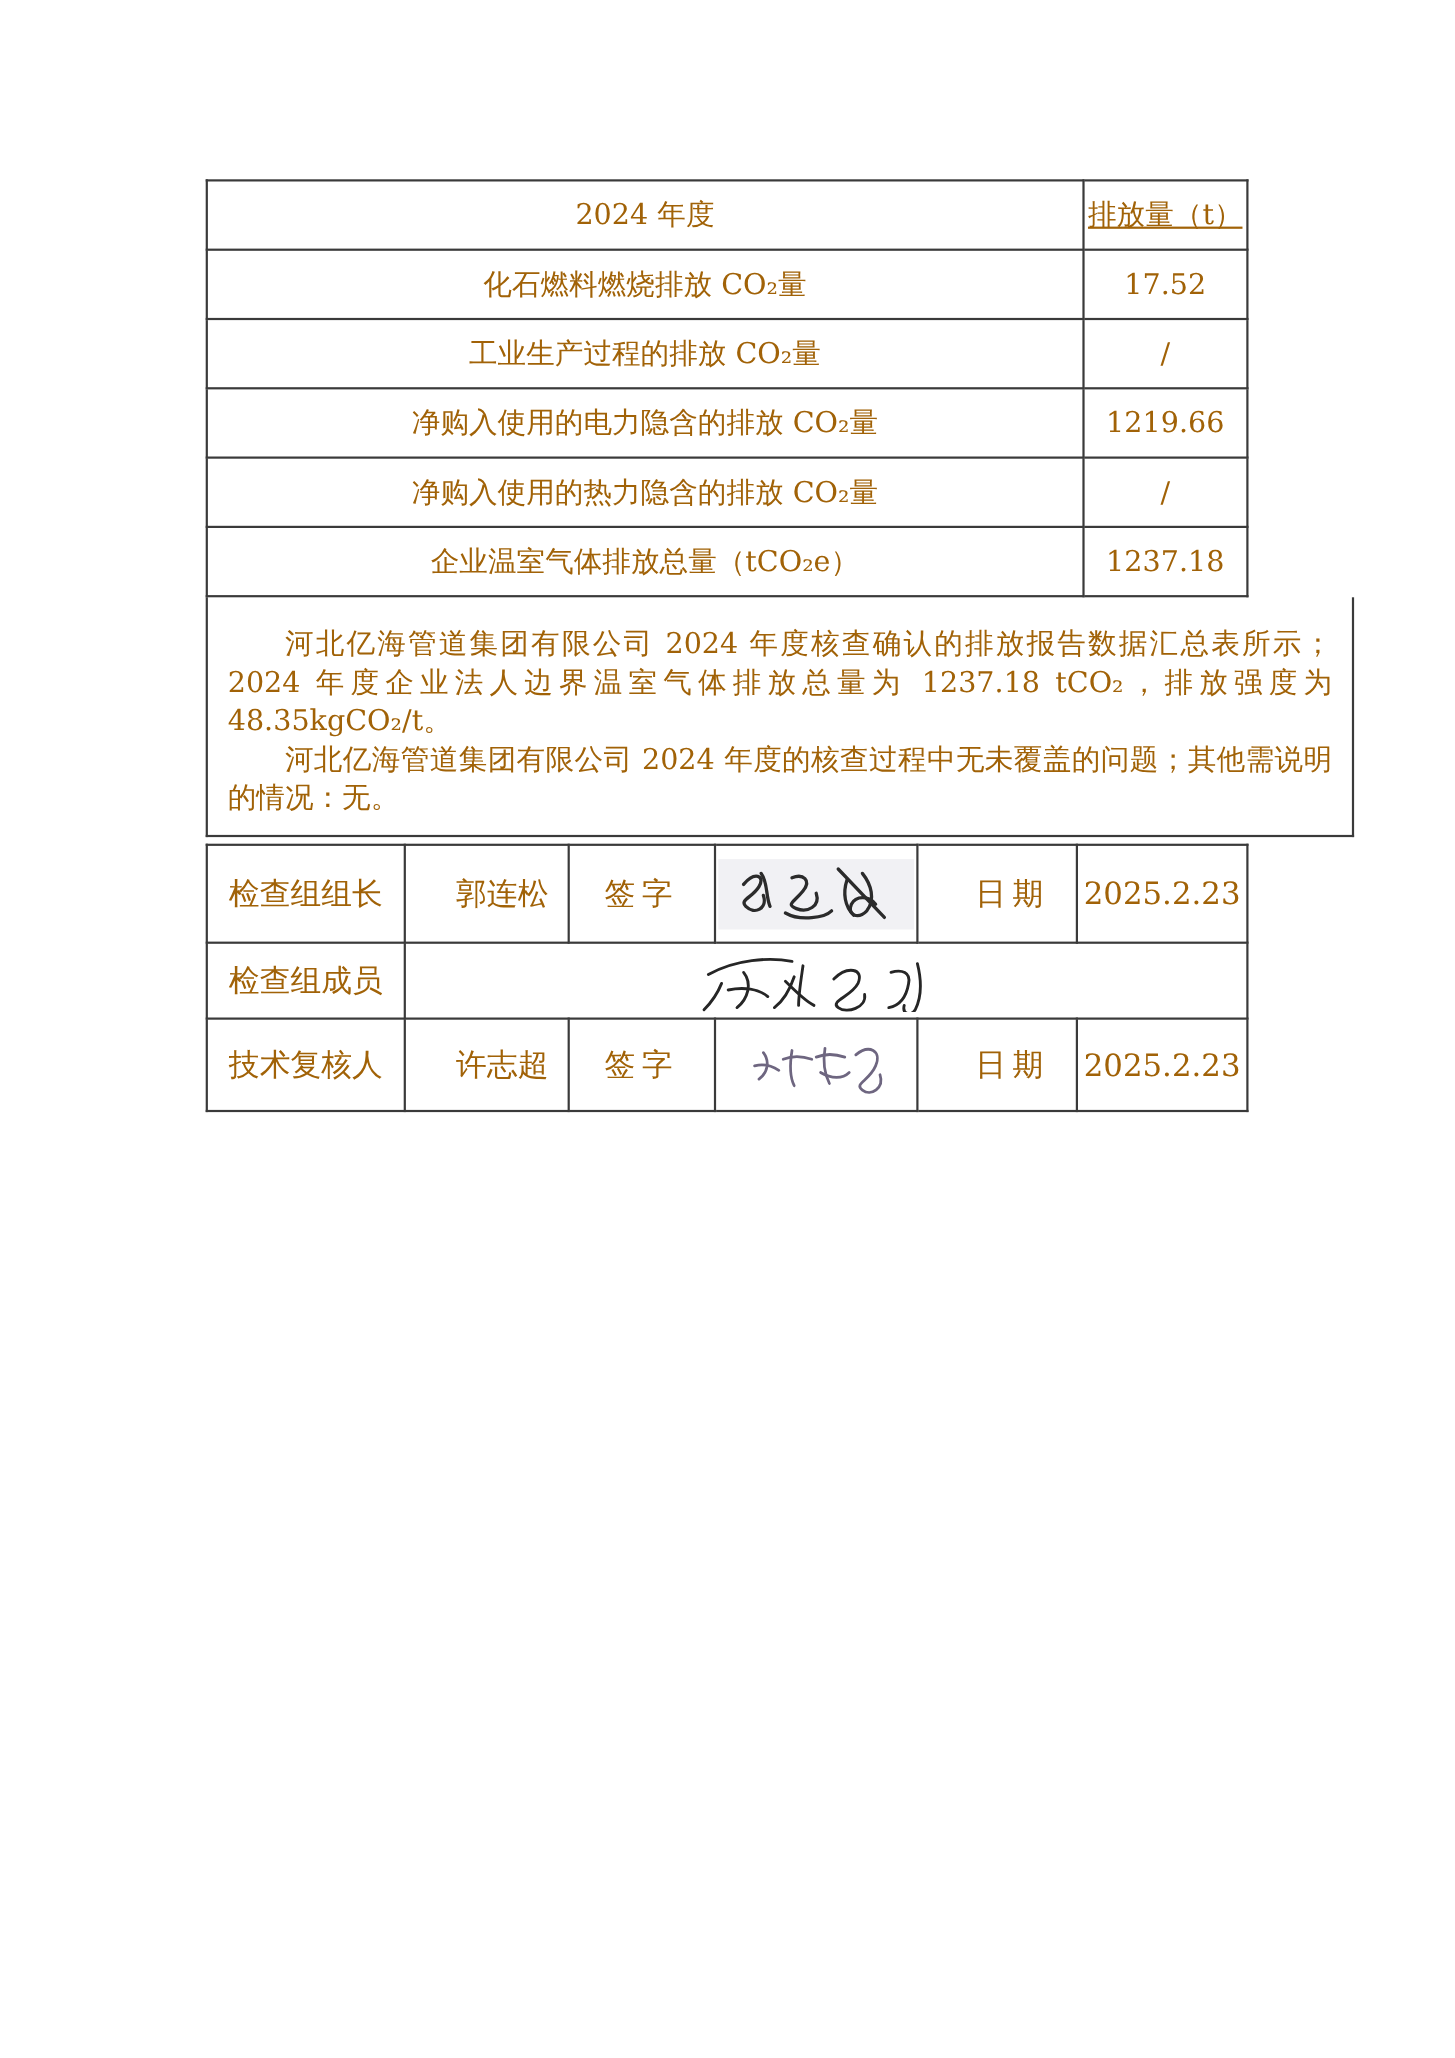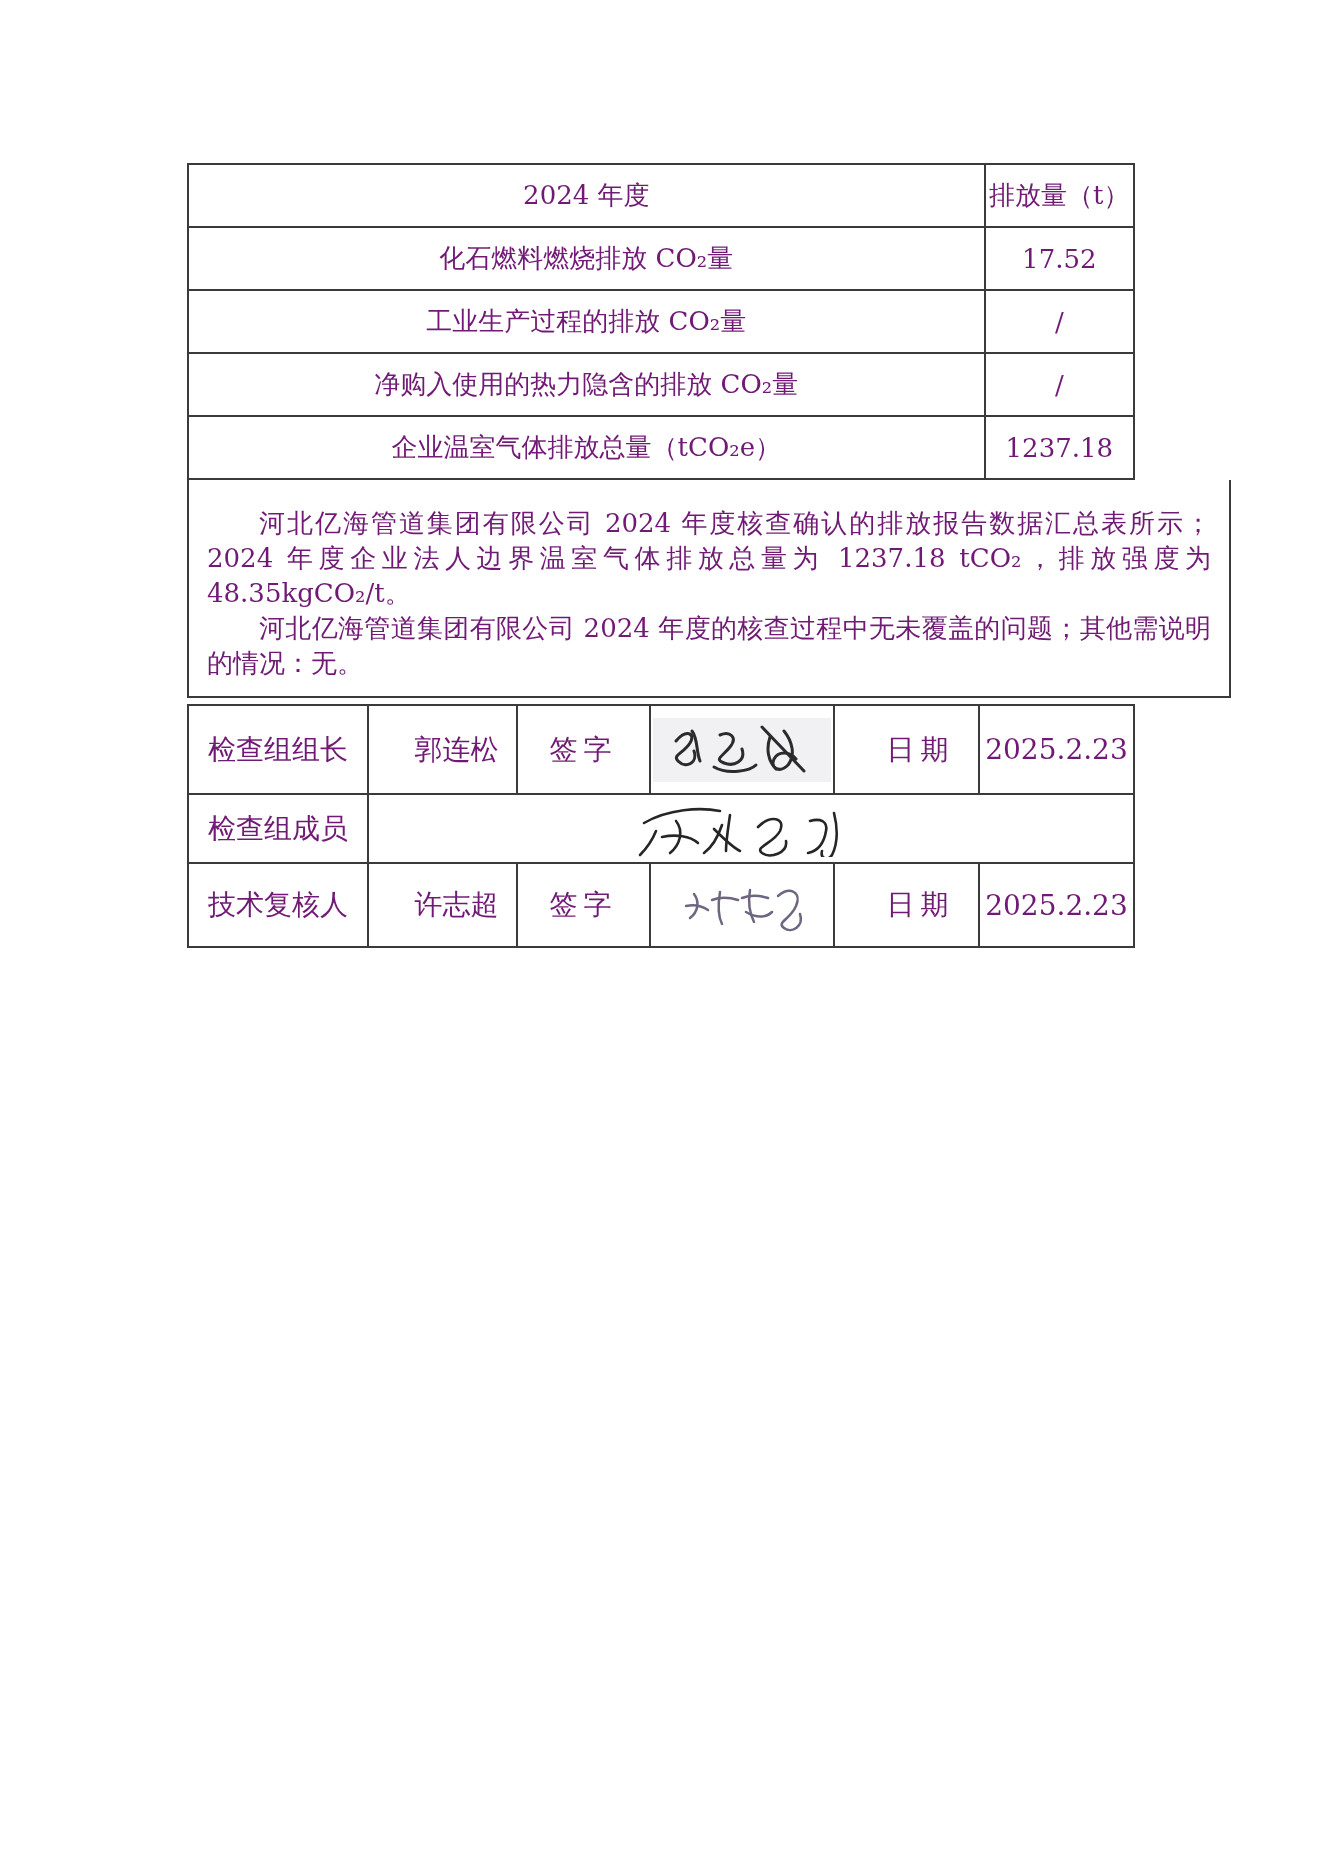--- a/index.html
+++ b/index.html
@@ -2,30 +2,30 @@
 <html><head>
 <meta charset="utf-8">
 <style>
   * { margin:0; padding:0; box-sizing:border-box; }
   html,body { background:#ffffff; }
   .page {
     position:relative;
     width:1323px; height:1871px;
     background:#ffffff;
     font-family:"DejaVu Serif","Liberation Serif",serif;
-    color:#701a75;
+    color:#a16207;
   }
   .doc { position:absolute; left:187px; top:163px; width:948px; }
 
   
   table { border-collapse:collapse; table-layout:fixed; width:948px; }
   td { border:2px solid #3a3a3a; text-align:center; vertical-align:middle; }
   .emission td { height:63px; font-size:26px; }
   .emission .col-label { width:768px; }
-  .emission .col-value { width:144px; }
+  .emission .col-value { width:144px;text-decoration:underline; }
   .emission .value { font-size:26px; }
 
   
   .notes {
     border:2px solid #3a3a3a; border-top:none;
     width:1044px; min-height:218px;
     padding:26px 18px 10px 18px;
     font-size:26px; line-height:35px;
     text-align:justify;
   }
@@ -61,20 +61,24 @@
         <td class="col-label">2024 年度</td>
         <td class="col-value">排放量（t）</td>
       </tr>
       <tr>
         <td>化石燃料燃烧排放 CO₂量</td>
         <td class="value">17.52</td>
       </tr>
       <tr>
         <td>工业生产过程的排放 CO₂量</td>
         <td class="value">/</td>
+      </tr>
+      <tr>
+        <td>净购入使用的电力隐含的排放 CO₂量</td>
+        <td class="value">1219.66</td>
       </tr>
       <tr>
         <td>净购入使用的热力隐含的排放 CO₂量</td>
         <td class="value">/</td>
       </tr>
       <tr>
         <td>企业温室气体排放总量（tCO₂e）</td>
         <td class="value">1237.18</td>
       </tr>
     </tbody>

